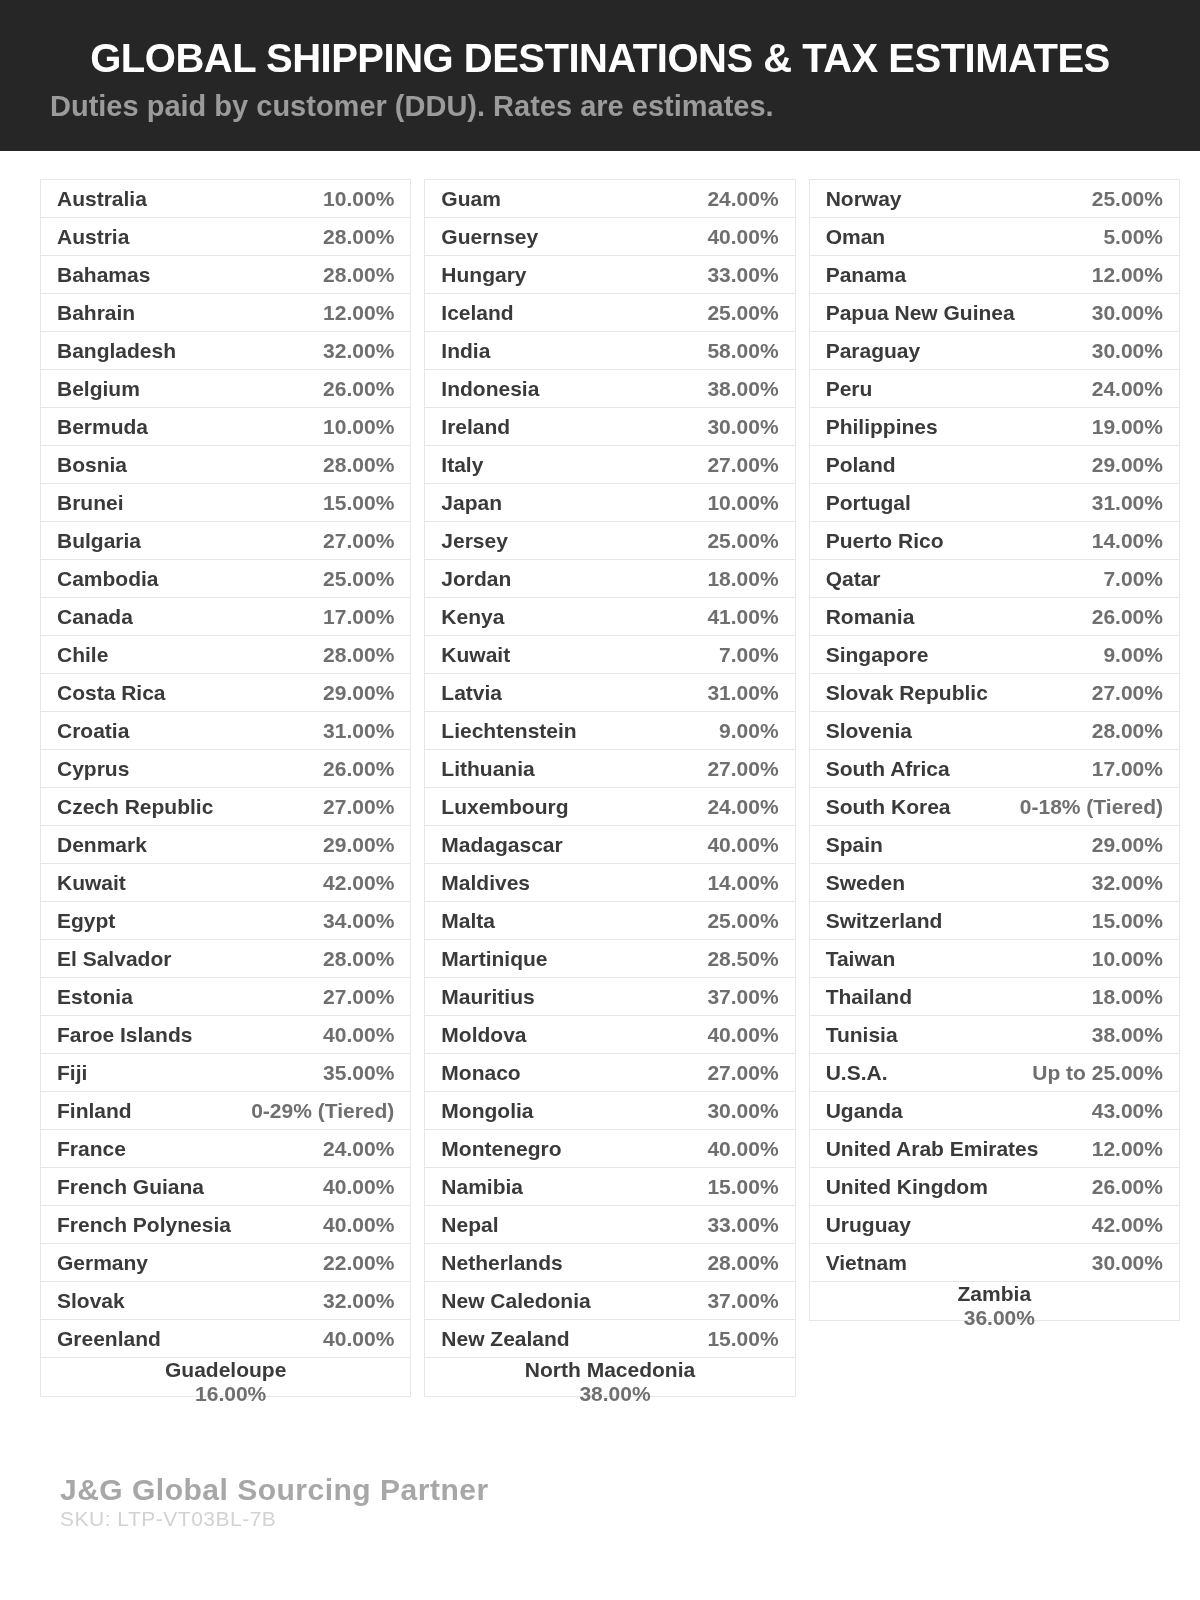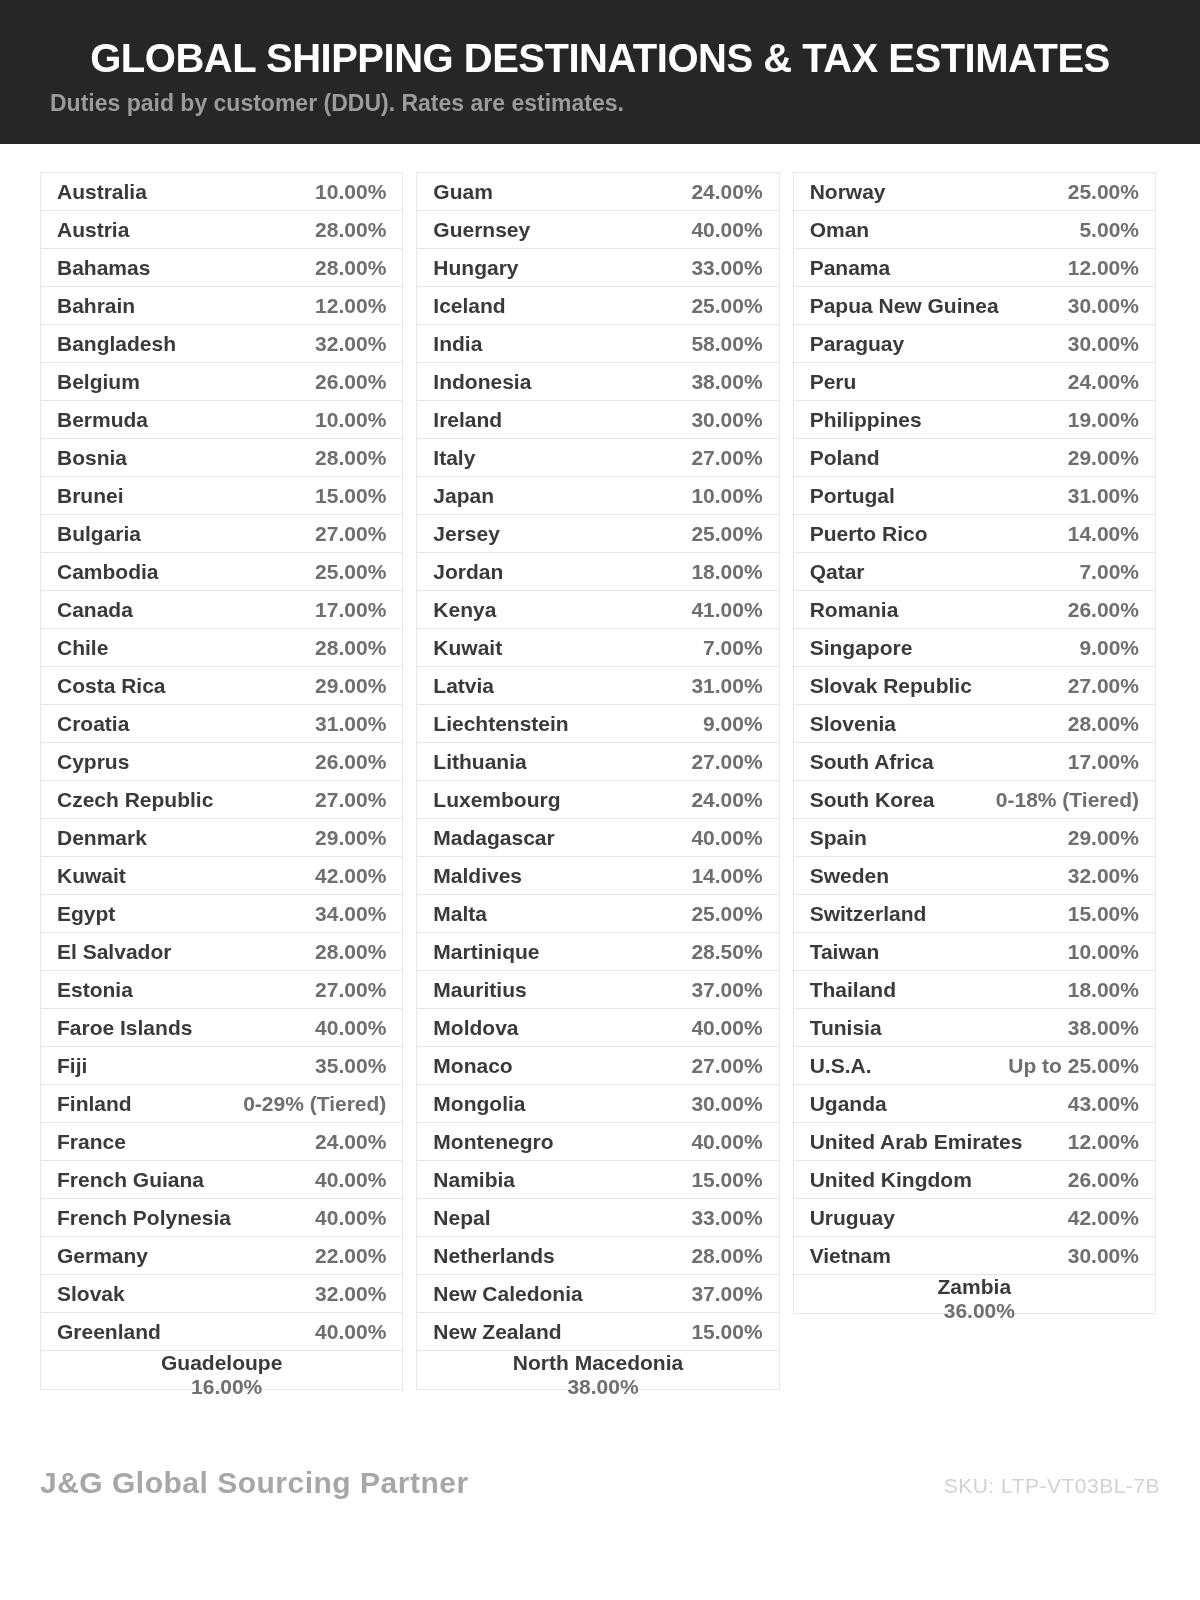--- a/index.html
+++ b/index.html
@@ -31,27 +31,27 @@
     color: var(--title);
     font-size: 40px;
     font-weight: 800;
     letter-spacing: -0.5px;
     line-height: 1.12;
     white-space: nowrap;
     text-align: center;
   }
   .header .subtitle {
     color: var(--subtitle);
-    font-size: 23px;
+    font-size: 29px;
     font-weight: 700;
     margin-top: 9px;
     line-height: 1.15;
   }
   .table-wrap {
-    margin: 28px 44px 0 40px;
+    margin: 28px 20px 0 40px;
     display: flex;
     gap: 13px;
     align-items: flex-start;
     text-align: right;
   }
   .col {
     flex: 1 1 0;
     border: 1px solid var(--row-border);
     background: #ffffff;
   }
@@ -72,24 +72,25 @@
     white-space: nowrap;
   }
   .rate {
     font-size: 21px;
     font-weight: 700;
     color: var(--rate-text);
     white-space: nowrap;
     margin-left: 10px;
   }
   .footer {
-    margin: 76px 40px 0 40px;
+    margin: 76px 40px 0 60px;
     display: flex;
     justify-content: space-between;
     align-items: baseline;
+    flex-direction: column;
   }
   .footer .brand {
     font-size: 30px;
     font-weight: 700;
     color: var(--footer-brand);
     letter-spacing: 0.5px;
   }
   .footer .sku {
     font-size: 21px;
     font-weight: 400;

